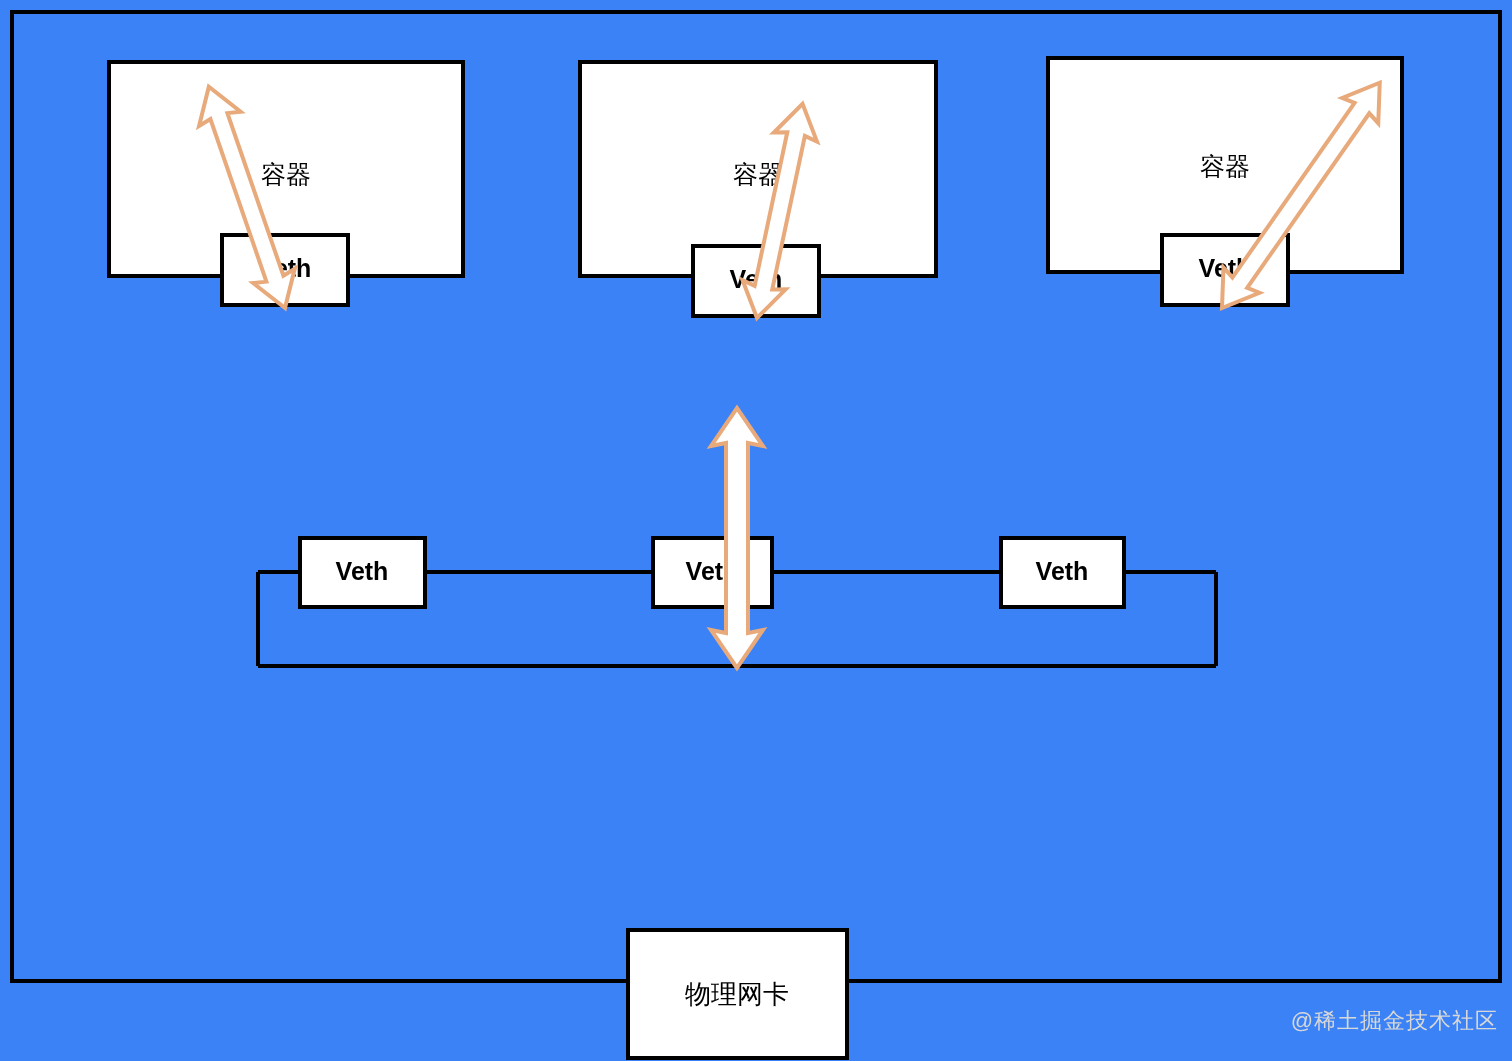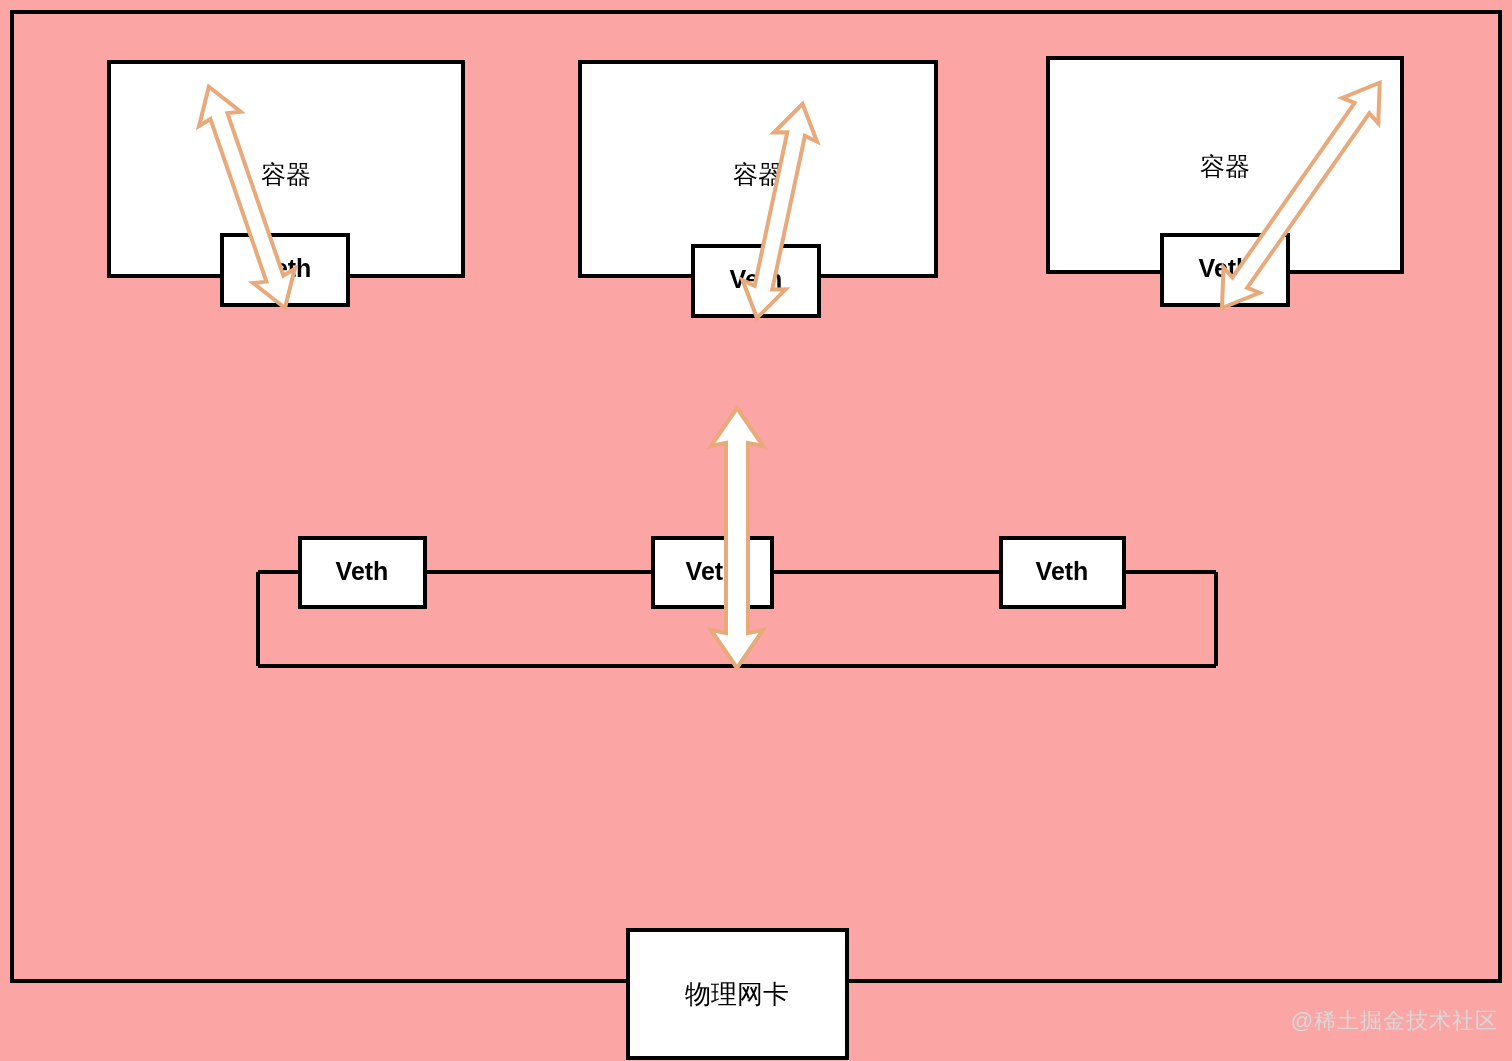--- a/index.html
+++ b/index.html
@@ -7,21 +7,21 @@
     padding: 0;
     background: #ffffff;
   }
   body {
     font-family: "Liberation Sans", "DejaVu Sans", sans-serif;
   }
   #canvas {
     position: relative;
     width: 1512px;
     height: 1061px;
-    background: #fca5a5;
+    background: #3b82f6;
     overflow: hidden;
   }
   #diagram-svg {
     position: absolute;
     left: 0;
     top: 0;
     width: 1512px;
     height: 1061px;
   }
   .box-label {

